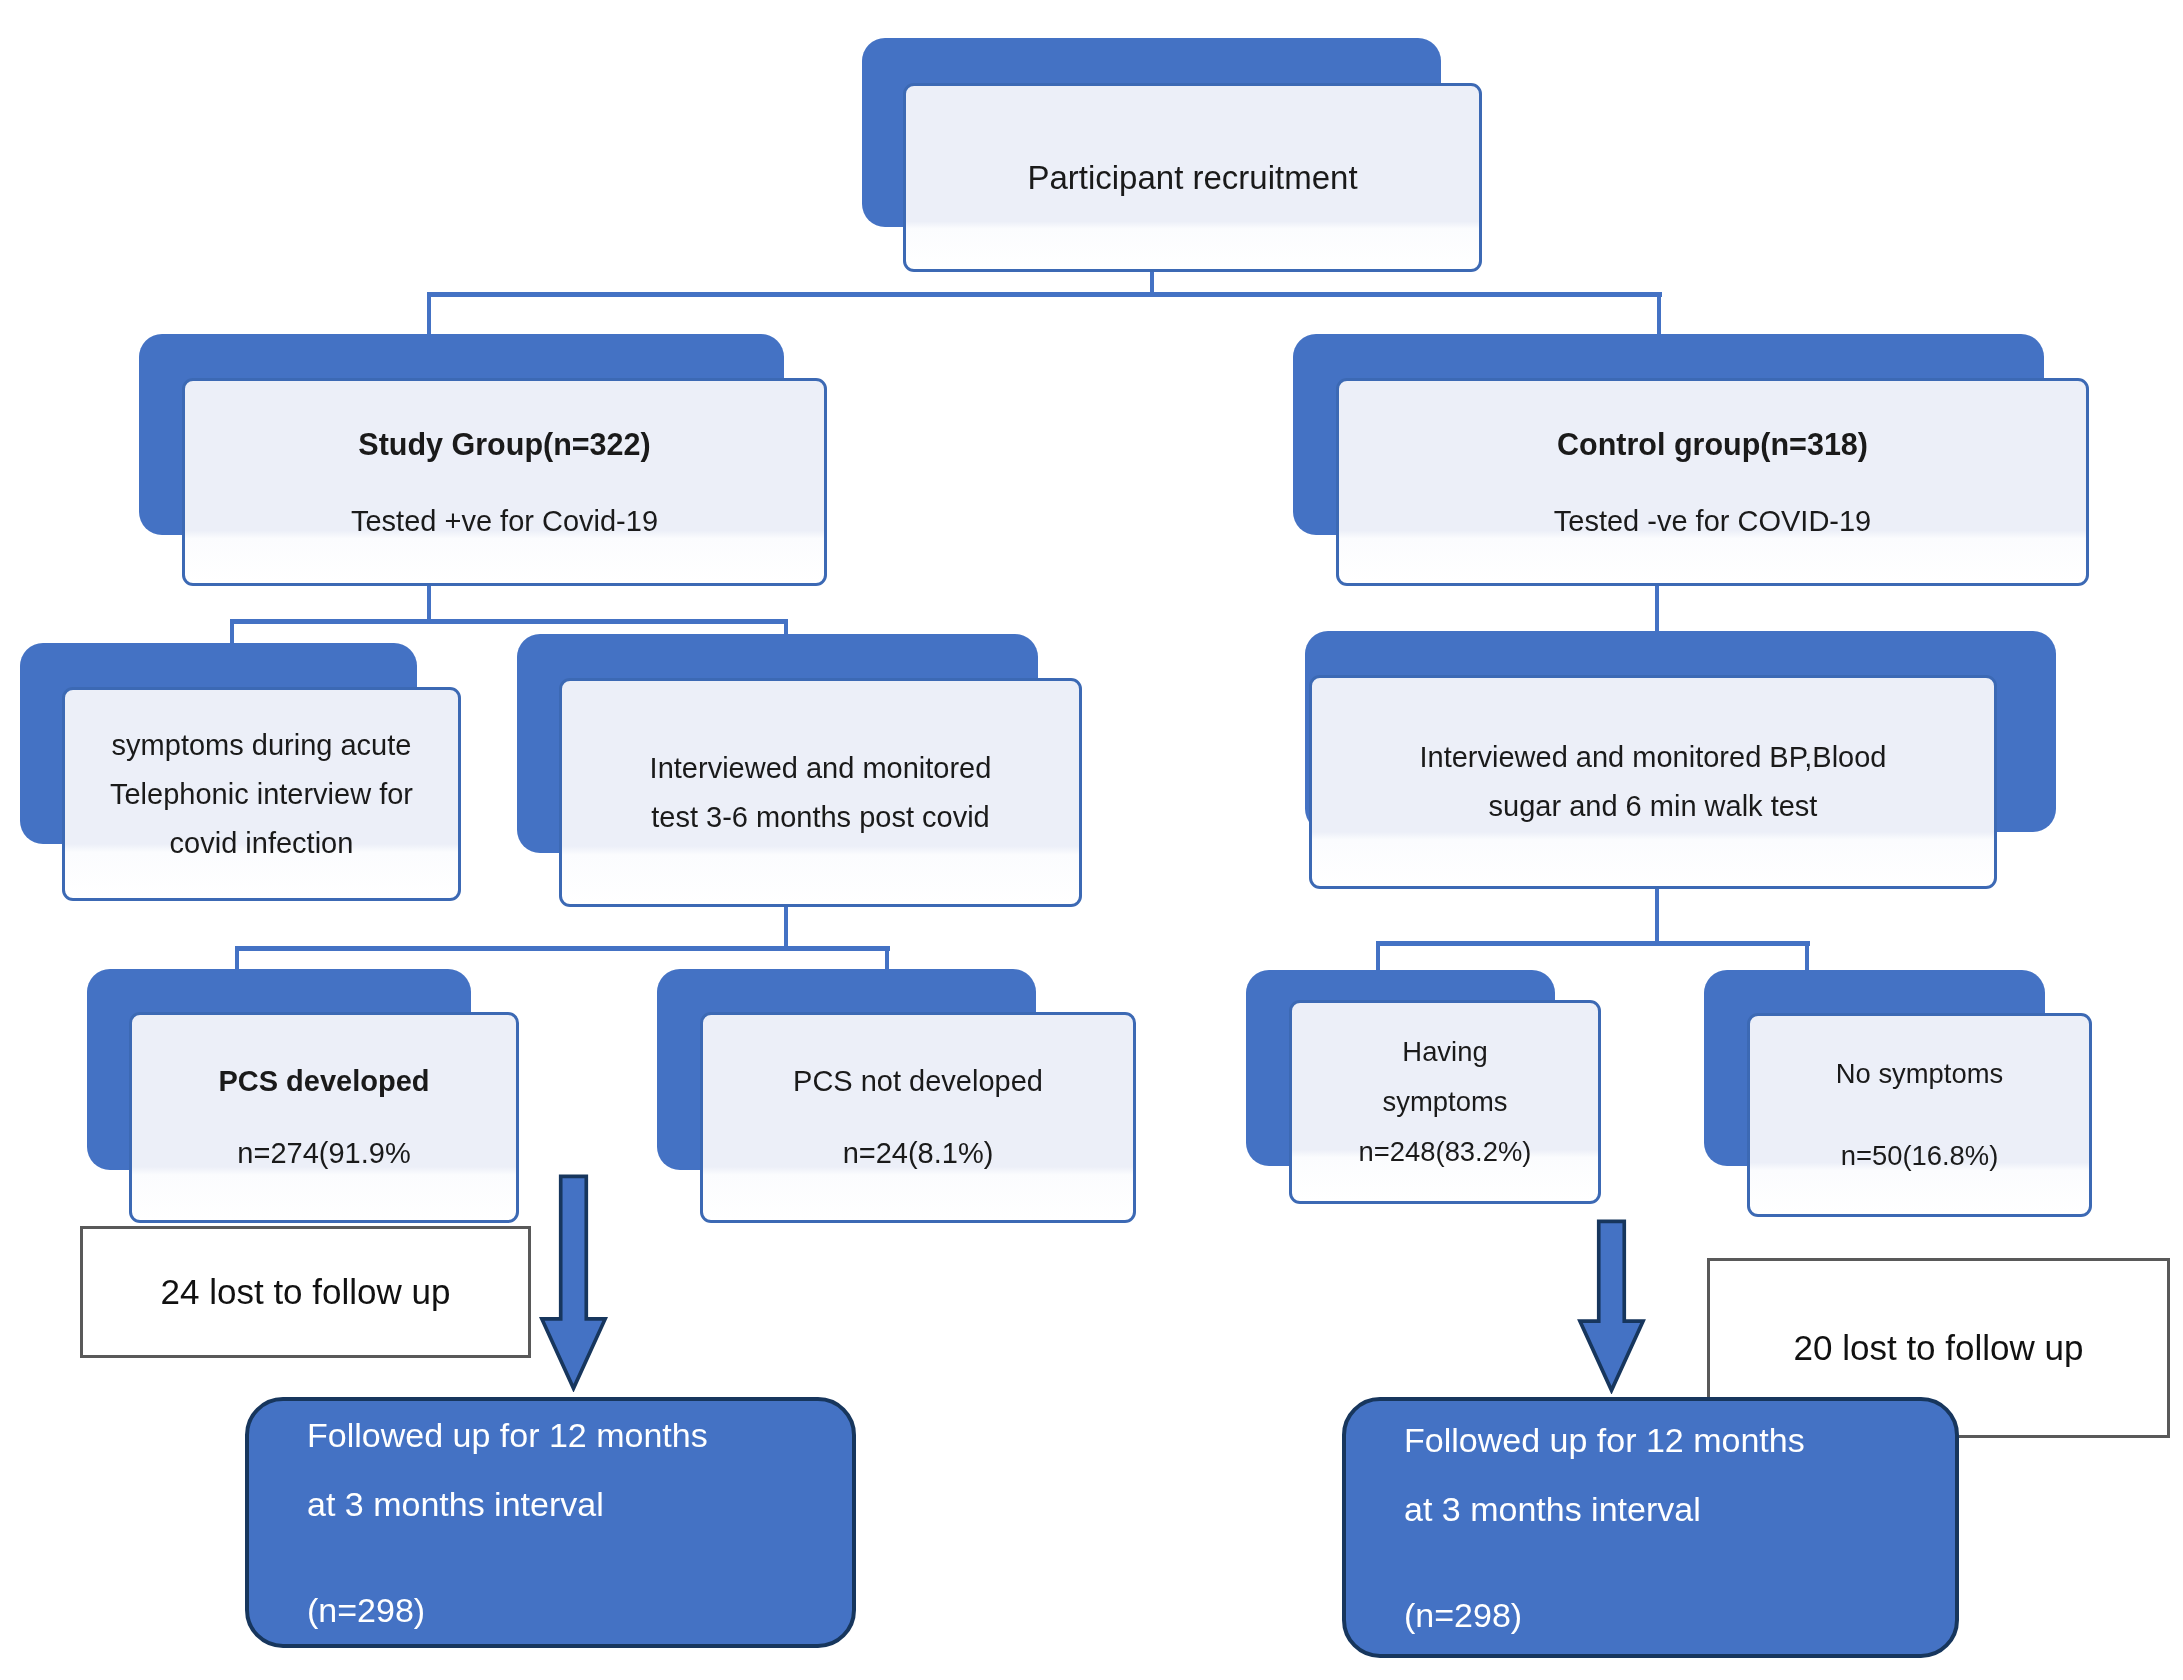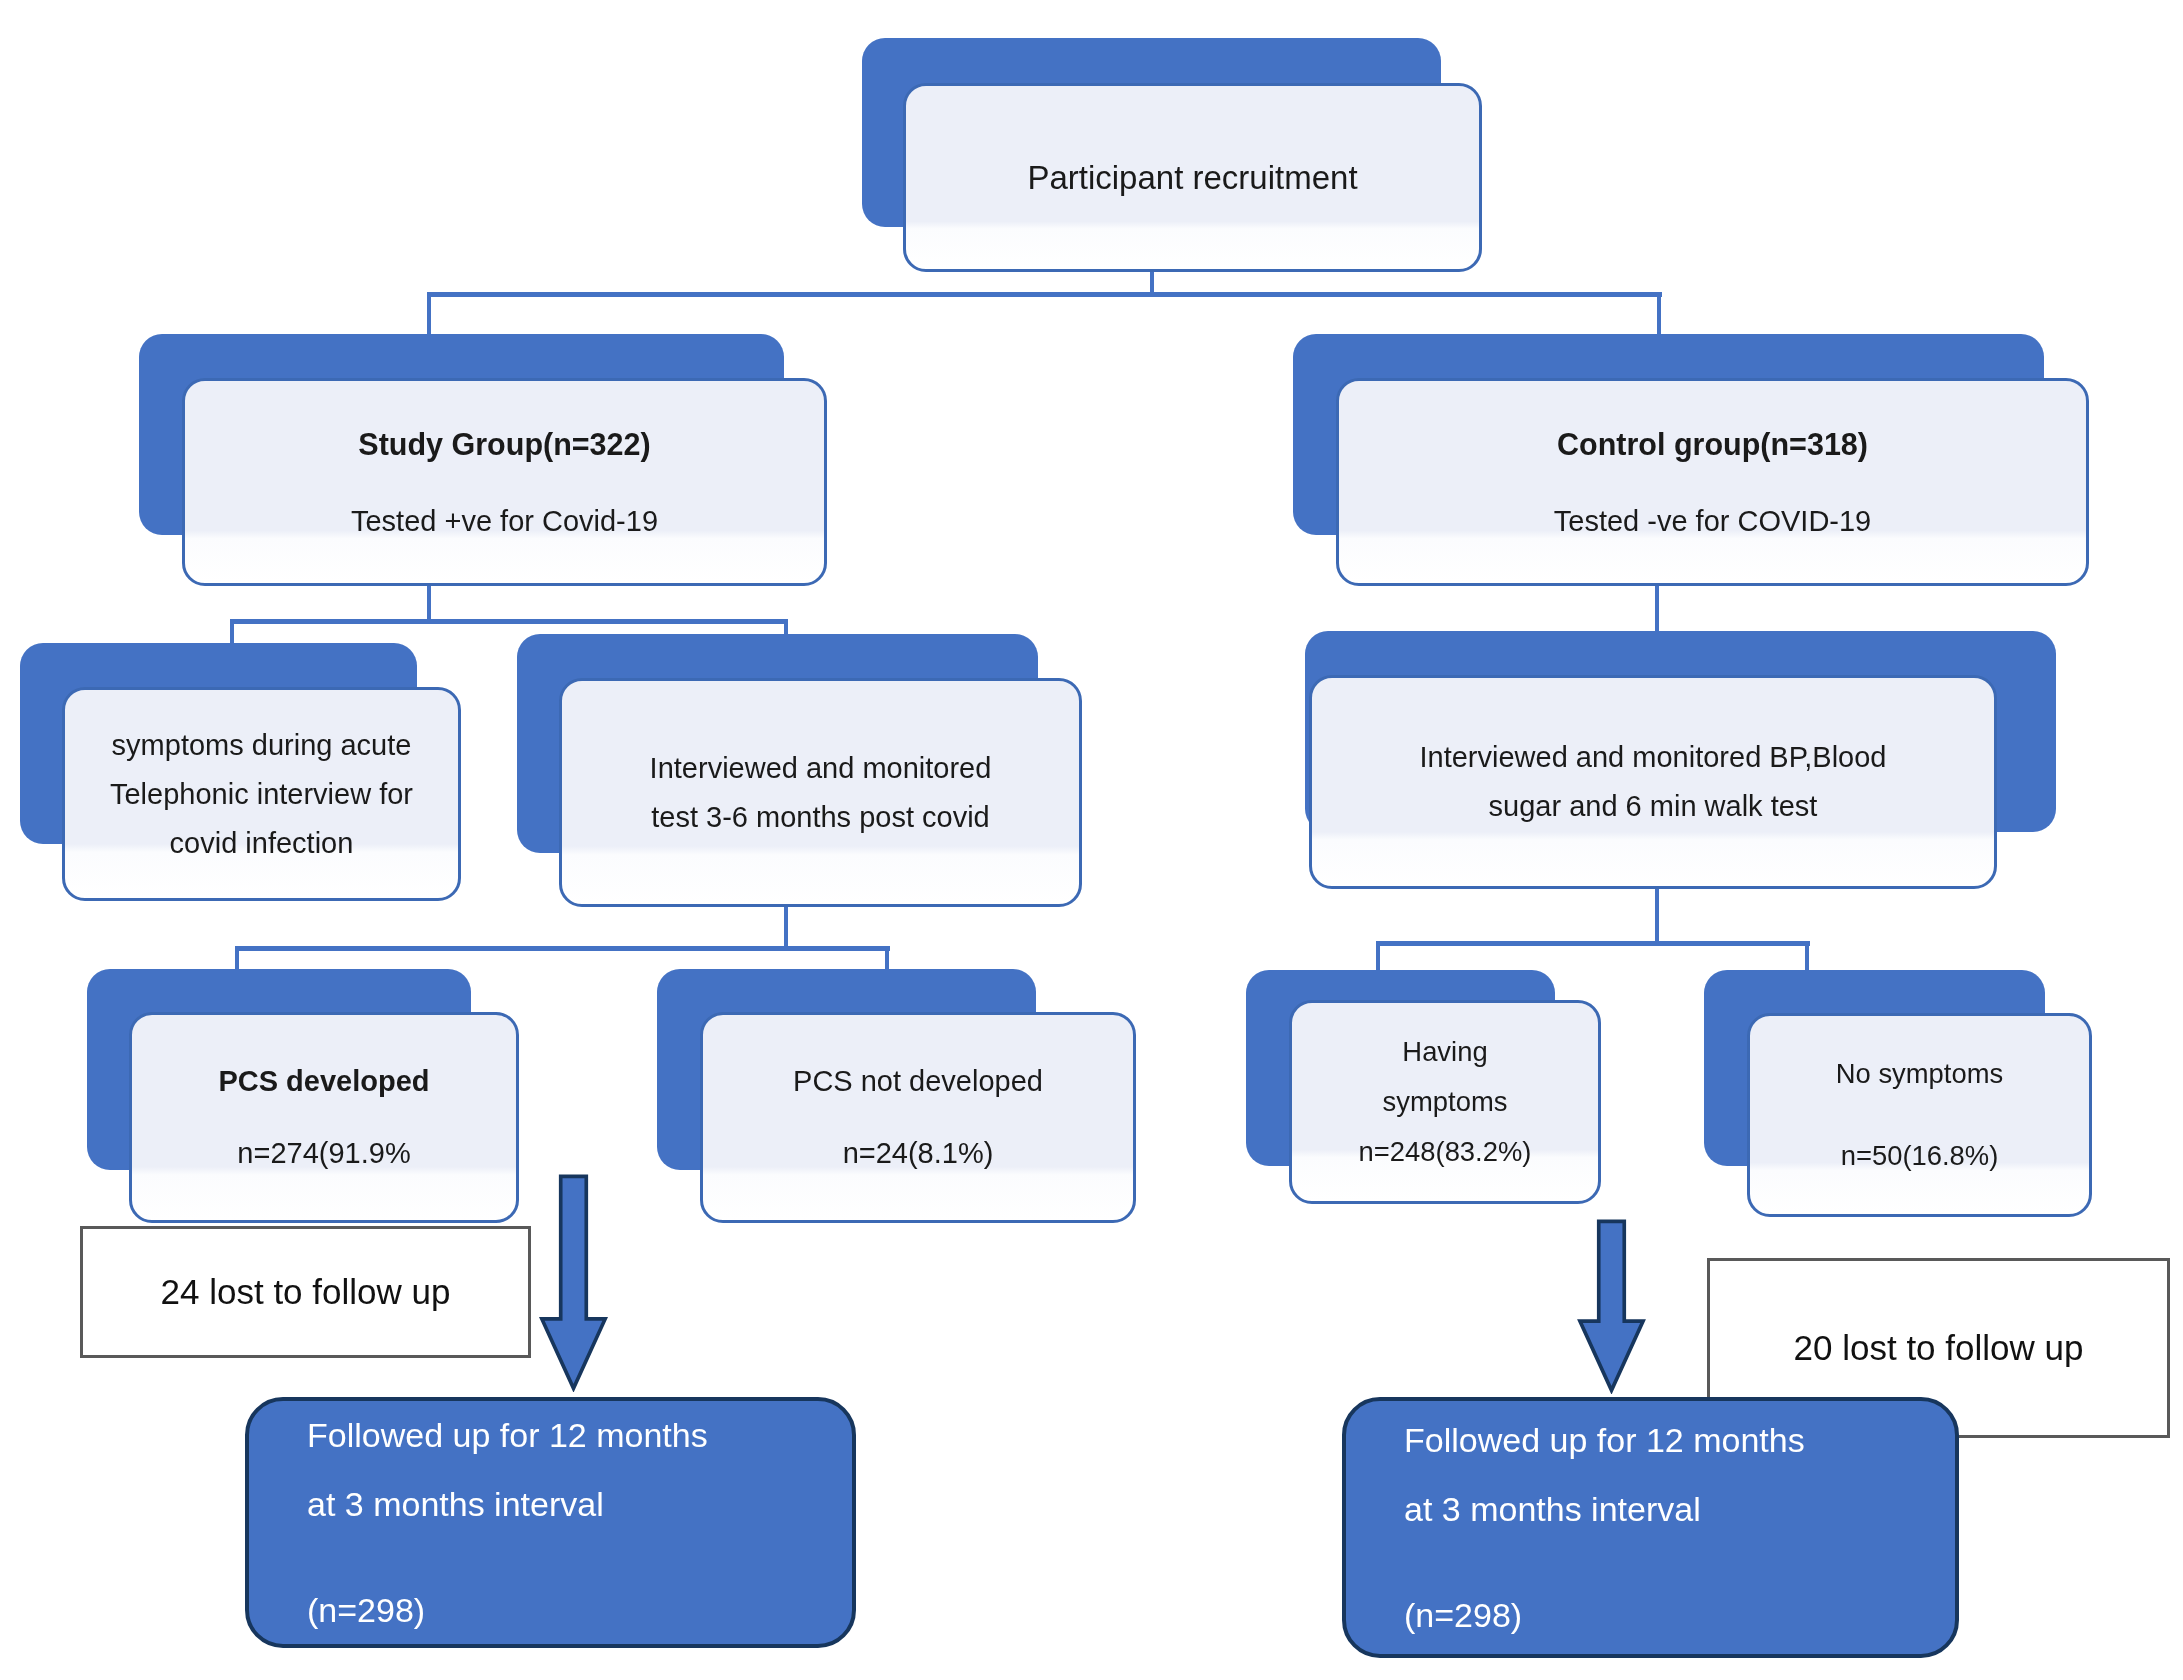--- a/index.html
+++ b/index.html
@@ -14,21 +14,21 @@
   }
   .shadow {
     position: absolute;
     background: #4472C4;
     border-radius: 23px;
   }
   .face {
     position: absolute;
     background: linear-gradient(180deg, #eceff8 0%, #eceff8 74%, #fbfcfe 78%, #ffffff 100%);
     border: 3px solid #3c69b4;
-    border-radius: 23px;
+    border-radius: 11px;
     box-sizing: border-box;
     display: flex;
     flex-direction: column;
     justify-content: center;
     align-items: center;
     text-align: center;
   }
   .line { position: absolute; background: #4472C4; }
   .t54 { font-size: 33px; }
   .tline { font-size: 29px; line-height: 49px; }

